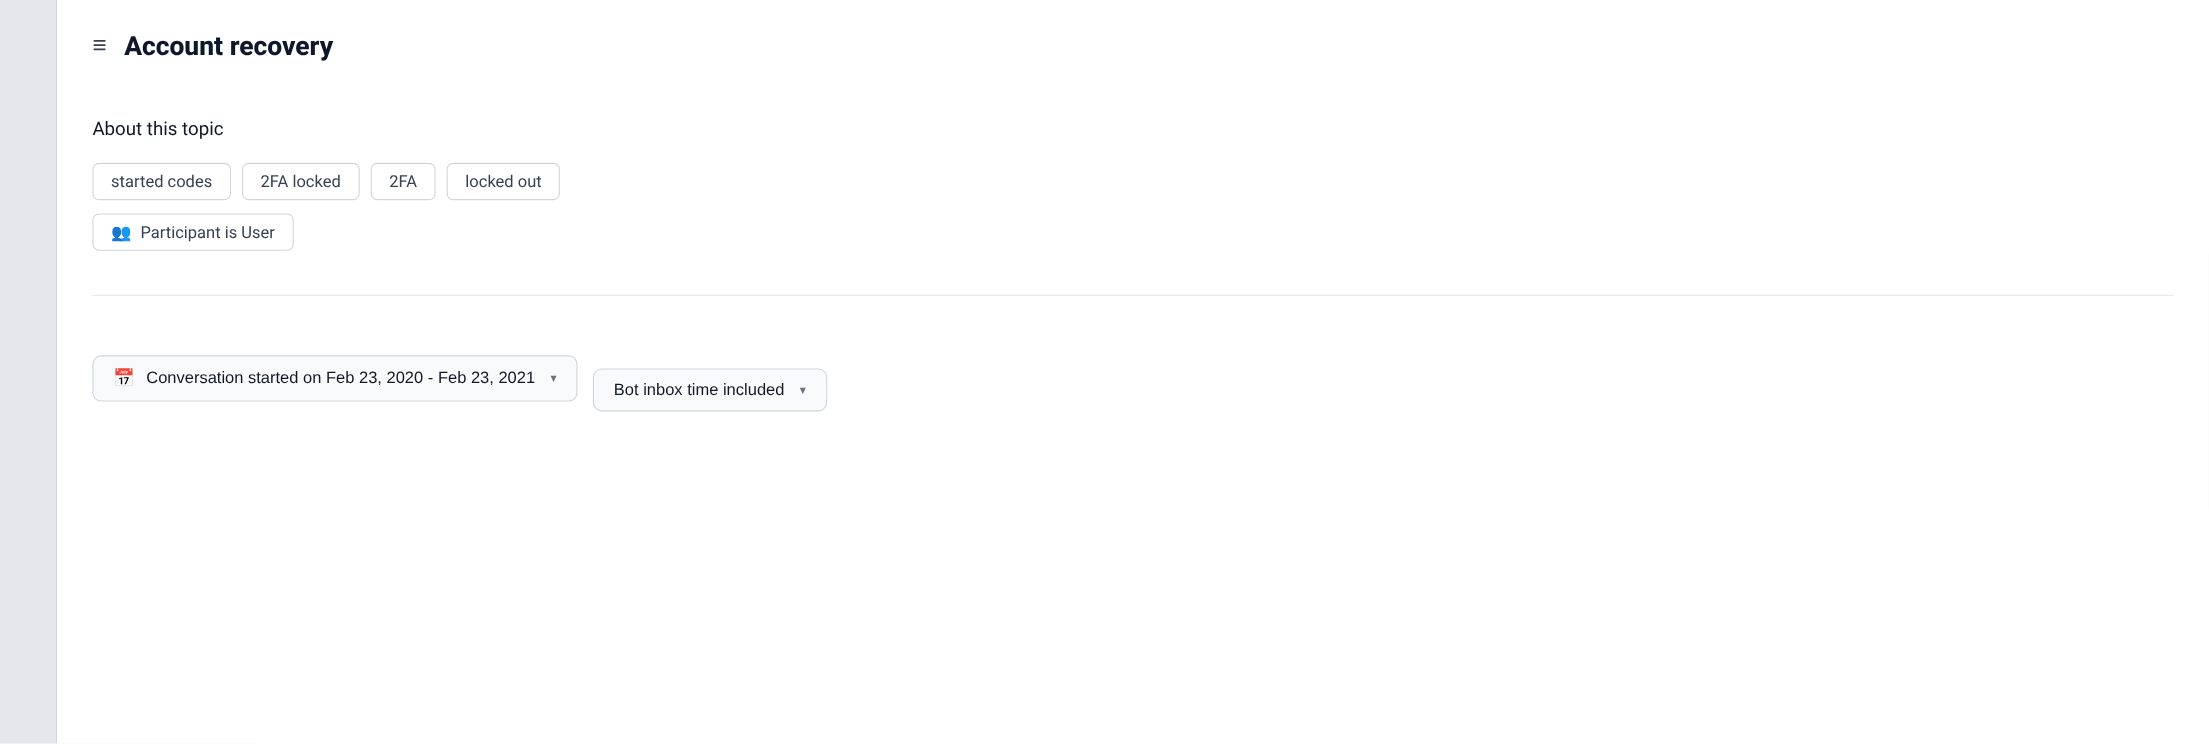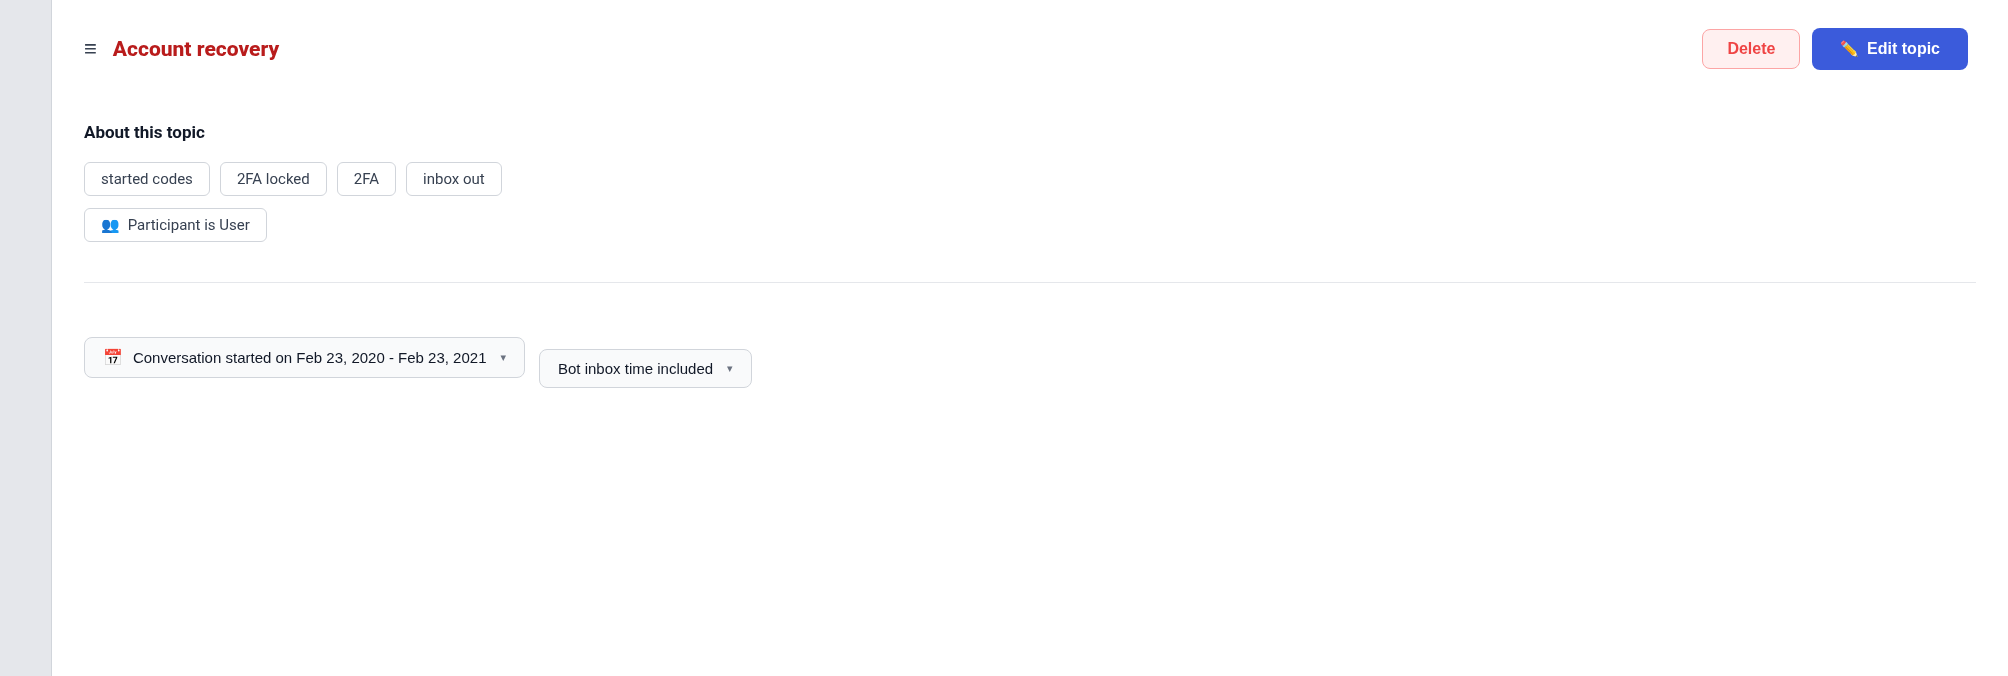--- a/index.html
+++ b/index.html
@@ -46,23 +46,23 @@
     }
 
     .hamburger-icon {
       font-size: 22px;
       color: #374151;
       cursor: pointer;
       line-height: 1;
     }
 
     .page-title {
-      font-size: 21px;
+      font-size: 24px;
       font-weight: 800;
-      color: #b91c1c;
+      color: #0f172a;
     }
 
     .header-actions {
       display: flex;
       align-items: center;
       gap: 12px;
     }
 
     .delete-button {
       background: #fff0f0;
@@ -92,21 +92,21 @@
     .edit-icon {
       font-size: 15px;
     }
 
     .section {
       padding: 28px 40px 28px 32px;
     }
 
     .section-title {
       font-size: 17px;
-      font-weight: 700;
+      font-weight: 400;
       color: #111827;
       margin-bottom: 20px;
     }
 
     .tags-row {
       display: flex;
       flex-wrap: wrap;
       gap: 10px;
       margin-bottom: 12px;
     }
@@ -200,37 +200,30 @@
 <body>
 
 <div class="sidebar-stub"></div>
 
 <div class="main-content">
 
   <div class="header">
     <div class="header-left">
       <span class="hamburger-icon">≡</span>
       <h1 class="page-title">Account recovery</h1>
-    </div>
-    <div class="header-actions">
-      <button class="delete-button">Delete</button>
-      <button class="edit-topic-button">
-        <span class="edit-icon">✏️</span>
-        <span>Edit topic</span>
-      </button>
     </div>
   </div>
 
   <div class="section">
     <div class="section-title">About this topic</div>
     <div class="tags-row">
       <span class="tag">started codes</span>
       <span class="tag">2FA locked</span>
       <span class="tag">2FA</span>
-      <span class="tag">inbox out</span>
+      <span class="tag">locked out</span>
     </div>
     <div class="tags-row">
       <span class="participant-tag">
         <span class="people-icon">👥</span>
         <span>Participant is User</span>
       </span>
     </div>
   </div>
 
   <div class="divider"></div>

